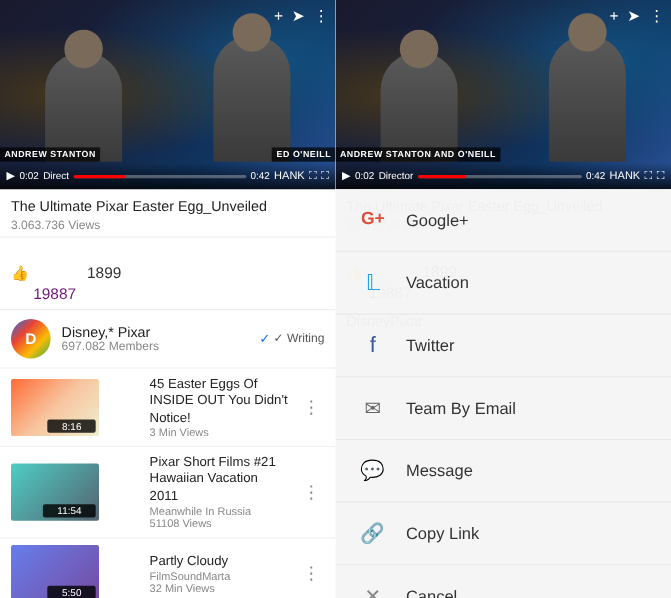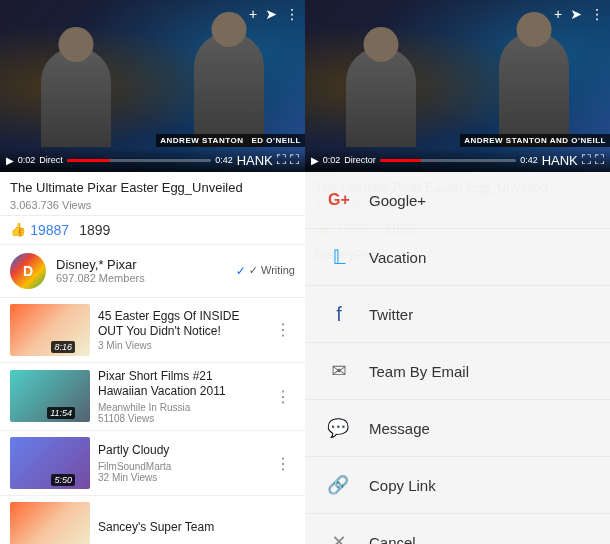--- a/index.html
+++ b/index.html
@@ -76,21 +76,21 @@
       background: #7a6a5a;
       border-radius: 50%;
     }
 
     .video-name-tag {
       position: absolute;
       bottom: 25px;
       left: 0;
       right: 0;
       display: flex;
-      justify-content: flex-end;
+      justify-content: space-between;
     }
 
     .name-tag {
       background: rgba(0,0,0,0.7);
       color: #fff;
       font-size: 8px;
       font-weight: bold;
       padding: 2px 4px;
       text-transform: uppercase;
       letter-spacing: 0.5px;
@@ -135,21 +135,21 @@
     }
 
     .ctrl-icons {
       display: flex;
       gap: 4px;
       align-items: center;
     }
 
     .ctrl-icon {
       color: #fff;
-      font-size: 13px;
+      font-size: 10px;
     }
 
     .video-top-bar {
       position: absolute;
       top: 6px;
       right: 6px;
       display: flex;
       gap: 8px;
     }
 
@@ -190,21 +190,22 @@
       display: flex;
       align-items: center;
       gap: 4px;
       font-size: 13px;
       color: #555;
     }
 
     .like-count {
       font-size: 14px;
       font-weight: 500;
-      color: #3b82f6;
+      color: #701a75;
+      margin-top: 37px;
     }
 
     .dislike-count {
       font-size: 14px;
       font-weight: 500;
       color: #333;
     }
 
     .channel-row {
       display: flex;
@@ -280,31 +281,31 @@
       overflow: hidden;
     }
 
     .thumb-1 { background: linear-gradient(135deg, #ff6b35, #f7c59f, #efefd0); }
     .thumb-2 { background: linear-gradient(135deg, #4ecdc4, #556270); }
     .thumb-3 { background: linear-gradient(135deg, #667eea, #764ba2); text-align: center; }
 
     .thumb-duration {
       position: absolute;
       bottom: 3px;
-      right: 15px;
+      right: 3px;
       background: rgba(0,0,0,0.8);
       color: #fff;
       font-size: 9px;
-      padding: 1px 3px;
+      padding: 1px 13px;
       border-radius: 2px;
-      font-style: italic;
     }
 
     .playlist-info {
       flex: 1;
+      margin-left: 38px;
     }
 
     .playlist-title {
       font-size: 12px;
       color: #222;
       font-weight: 500;
       line-height: 1.3;
     }
 
     .playlist-channel {

